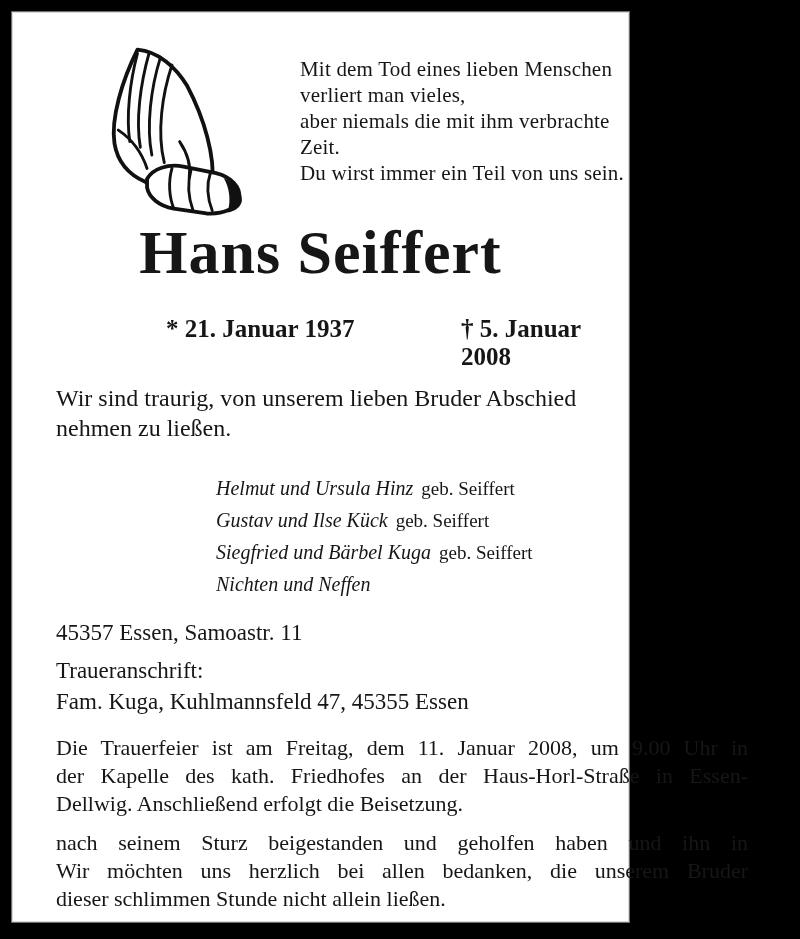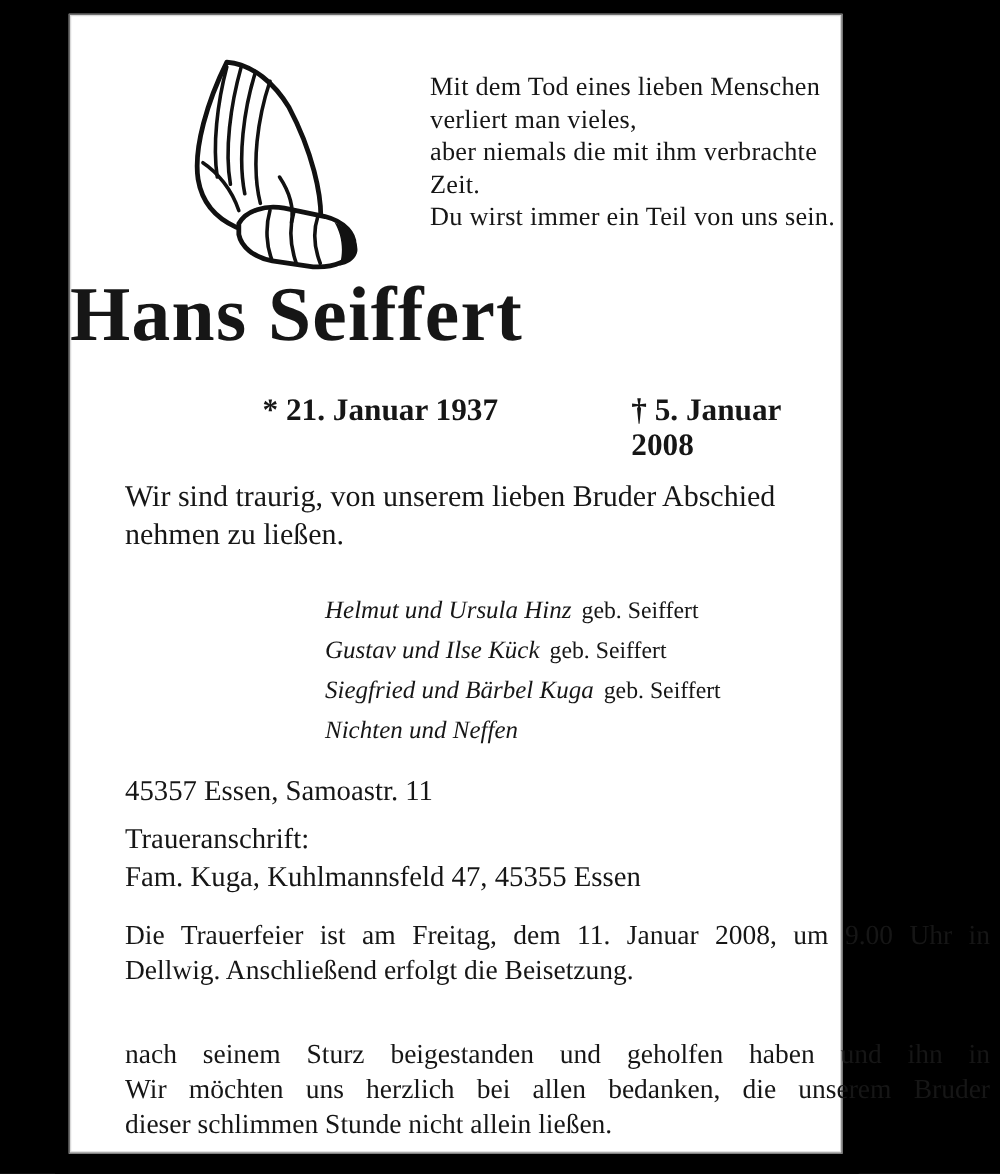--- a/index.html
+++ b/index.html
@@ -3,38 +3,38 @@
 <meta charset="utf-8">
 <style>
   html, body {
     margin: 0; padding: 0;
     width: 800px; height: 939px;
     background: #000000;
     overflow: hidden;
     font-family: "Liberation Serif", "DejaVu Serif", serif;
     color: #161616;
   }
-  .frame { position: absolute; inset: 0; width: 643px; height: 939px; background: #000; margin-left: 44px; }
+  .frame { position: absolute; inset: 0; width: 643px; height: 939px; background: #000; }
   .card {
     position: absolute;
     left: 11px; top: 11px; right: 13px; bottom: 16px;
     background: #ffffff;
     border: 1px solid #6d6d6d;
     box-shadow: inset 0 0 0 1px #d9d9d9;
   }
   .card > * { position: absolute; }
 
   .hands { left: 68px; top: 30px; width: 182px; height: 182px; }
   .hands svg { width: 100%; height: 100%; display: block; }
 
   .epigraph { left: 288px; top: 44px; font-size: 21px; line-height: 26px; letter-spacing: 0.2px; }
 
   .name {
     left: 0; right: 0; top: 205px;
-    margin: 0; 
+    margin: 0; text-align: center;
     font-size: 62px; font-weight: bold; letter-spacing: 1px;
     line-height: 70px;
   }
 
   .dates { left: 0; right: 0; top: 303px; height: 34px; font-weight: bold; font-size: 25px; }
   .dates .birth { position: absolute; left: 154px; }
   .dates .death { position: absolute; left: 449px; }
 
   .intro { left: 44px; top: 371px; font-size: 24px; line-height: 30px; }
 
@@ -121,20 +121,21 @@
 
     <div class="address">45357 Essen, Samoastr. 11</div>
 
     <div class="condolence">
       <div>Traueranschrift:</div>
       <div>Fam. Kuga, Kuhlmannsfeld 47, 45355 Essen</div>
     </div>
 
     <div class="funeral">
       <div class="jline">Die Trauerfeier ist am Freitag, dem 11. Januar 2008, um 9.00 Uhr in</div>
+      <div class="jline">der Kapelle des kath. Friedhofes an der Haus-Horl-Straße in Essen-</div>
       <div>Dellwig. Anschließend erfolgt die Beisetzung.</div>
     </div>
 
     <div class="thanks">
       <div class="jline">nach seinem Sturz beigestanden und geholfen haben und ihn in</div>
       <div class="jline">Wir möchten uns herzlich bei allen bedanken, die unserem Bruder</div>
       <div>dieser schlimmen Stunde nicht allein ließen.</div>
     </div>
 
   </div>

